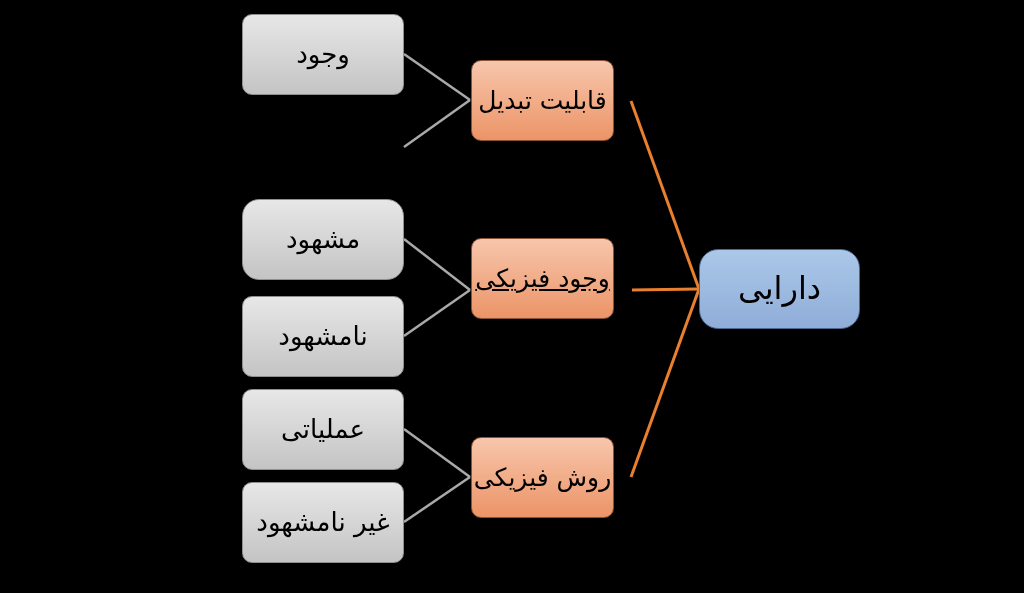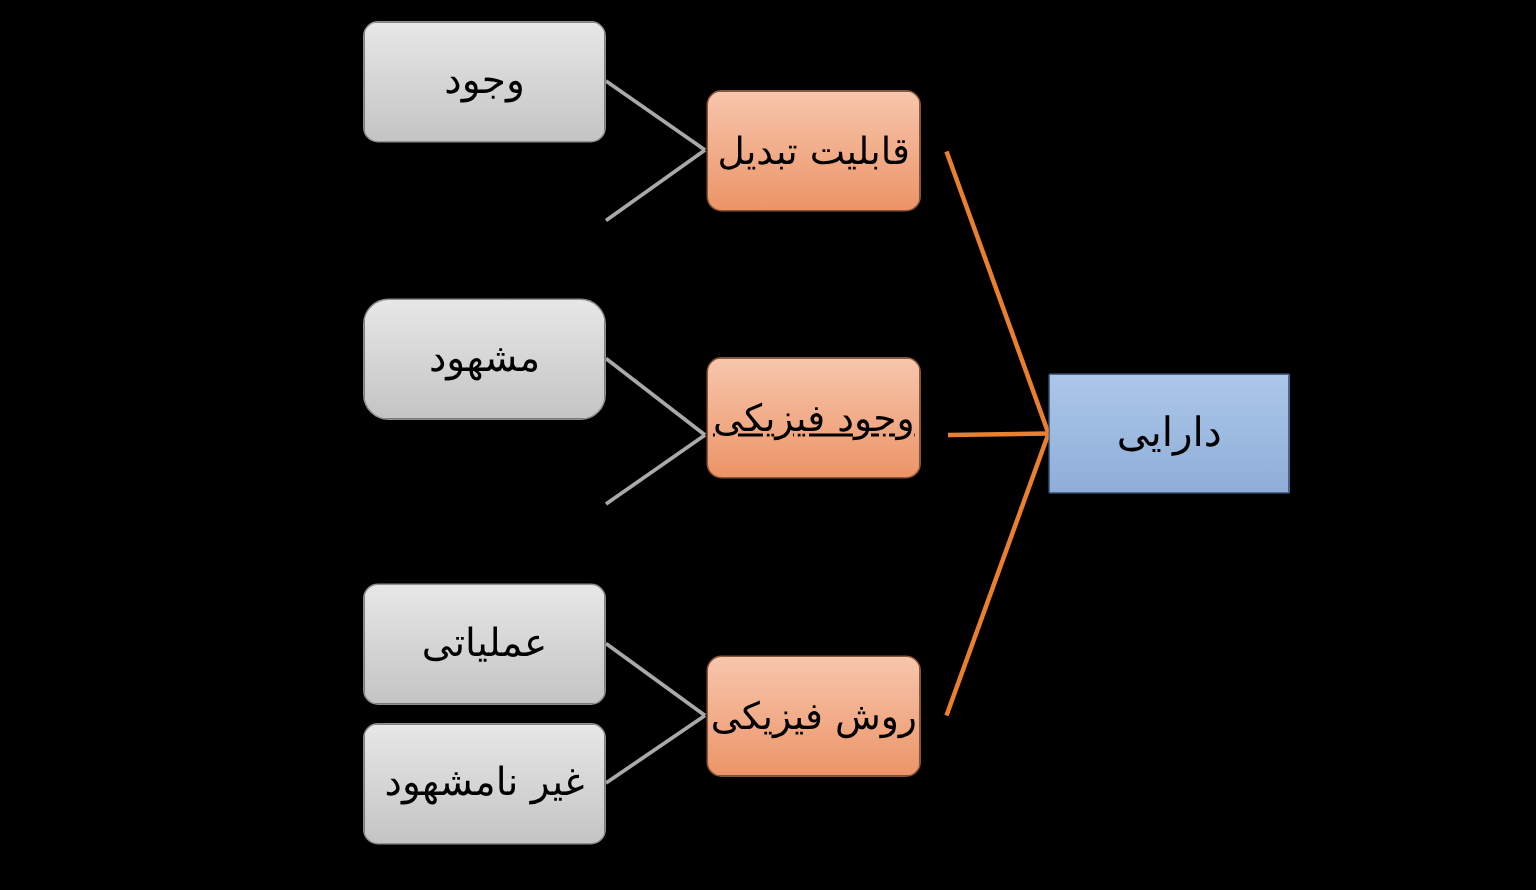--- a/index.html
+++ b/index.html
@@ -52,24 +52,24 @@
     height: 81px;
     background: linear-gradient(to bottom, var(--mid-fill-top, #F7C6AC) 0%, var(--mid-fill-bottom, #EC9467) 100%);
     border: 1.5px solid var(--mid-border, #8A5236);
     font-size: 25px;
   }
   .node-root {
     left: 699px;
     top: 249px;
     width: 161px;
     height: 80px;
-    border-radius: 1px;
+    border-radius: 19px;
     background: linear-gradient(to bottom, var(--root-fill-top, #ABC7E9) 0%, var(--root-fill-bottom, #8FADD8) 100%);
     border: 1px solid var(--root-border, #4A6890);
-    font-size: 27px;
+    font-size: 32px;
   }
   .leaf-1 { top: 14px; }
   .leaf-2 { top: 107px; }
   .leaf-3 { top: 199px; border-radius: 17px; }
   .leaf-4 { top: 296px; }
   .leaf-5 { top: 389px; }
   .leaf-6 { top: 482px; }
   .mid-1 { top: 60px; }
   .mid-2 { top: 238px; text-decoration: underline; }
   .mid-3 { top: 437px; }
@@ -92,20 +92,23 @@
     <line x1="632" y1="290" x2="699" y2="289" stroke-width="3" stroke="#E8802F"></line>
     <line x1="631" y1="477" x2="699" y2="289" stroke-width="3" stroke="#E8802F"></line>
   </svg>
 
   <div class="node node-leaf leaf-1">
     <span class="label">وجود</span>
   </div>
   <div class="node node-leaf leaf-3">
     <span class="label">مشهود</span>
   </div>
+  <div class="node node-leaf leaf-4">
+    <span class="label">نامشهود</span>
+  </div>
   <div class="node node-leaf leaf-5">
     <span class="label">عملیاتی</span>
   </div>
   <div class="node node-leaf leaf-6">
     <span class="label">غیر نامشهود</span>
   </div>
 
   <div class="node node-mid mid-1">
     <span class="label">قابلیت تبدیل</span>
   </div>

